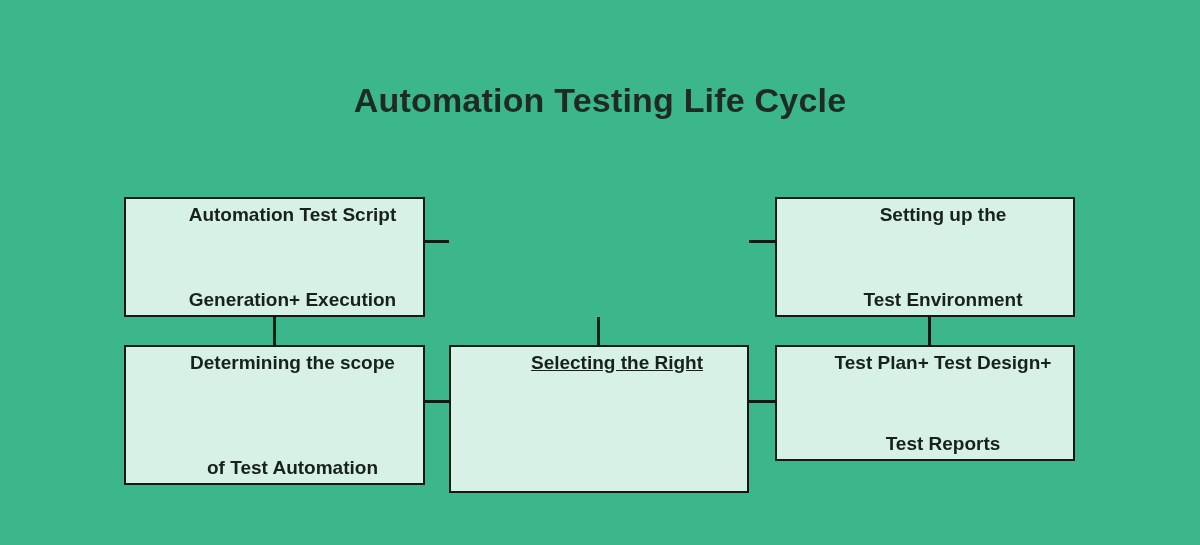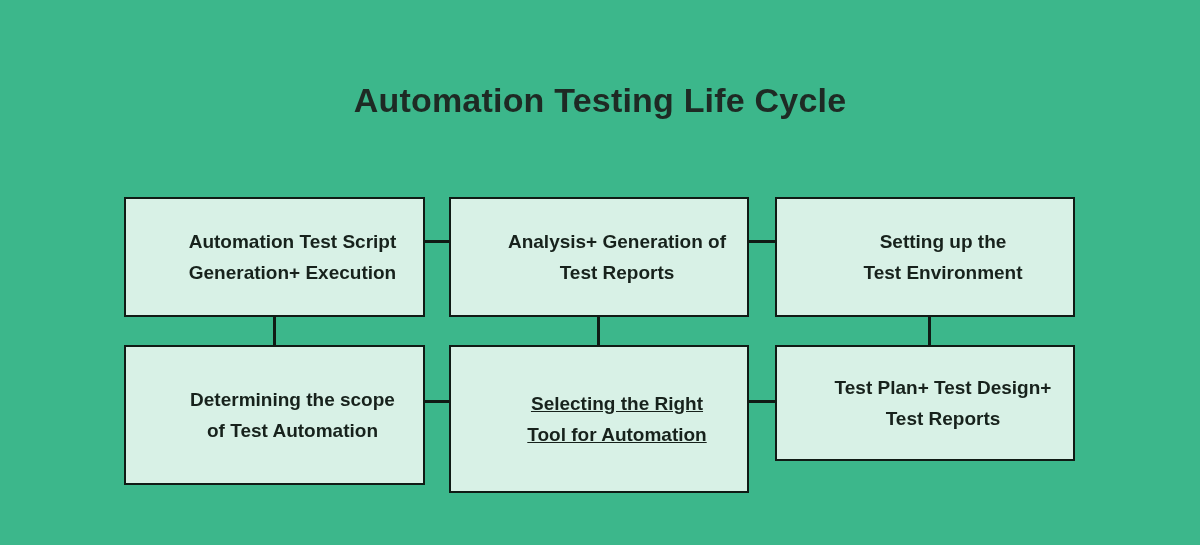--- a/index.html
+++ b/index.html
@@ -33,21 +33,21 @@
     color:var(--title-text);
   }
   .node{
     position:absolute;
     box-sizing:border-box;
     background:var(--node-fill);
     border:2px solid var(--node-border);
     display:flex;
     flex-direction:column;
     align-items:center;
-    justify-content:center;
+    justify-content:space-between;
     text-align:center;
     font-size:19px;
     font-weight:700;
     line-height:31px;
     color:var(--node-text);
     padding-left:36px;
   }
   .node span{display:block;}
   
   .n1{left:124px; top:197px; width:301px; height:120px;}
@@ -74,38 +74,33 @@
 
 <div class="canvas">
 
   <div class="diagram-title">Automation Testing Life Cycle</div>
 
   <div class="node n1">
     <span>Automation Test Script</span>
     <span>Generation+ Execution</span>
   </div>
 
-  <div class="node n2">
-    <span>Analysis+ Generation of</span>
-    <span>Test Reports</span>
-  </div>
 
   <div class="node n3">
     <span>Setting up the</span>
     <span>Test Environment</span>
   </div>
 
   <div class="node n4">
     <span>Determining the scope</span>
     <span>of Test Automation</span>
   </div>
 
   <div class="node n5">
     <span>Selecting the Right</span>
-    <span>Tool for Automation</span>
   </div>
 
   <div class="node n6">
     <span>Test Plan+ Test Design+</span>
     <span>Test Reports</span>
   </div>
 
   <div class="connector c-h1"></div>
   <div class="connector c-h2"></div>
   <div class="connector c-h3"></div>

